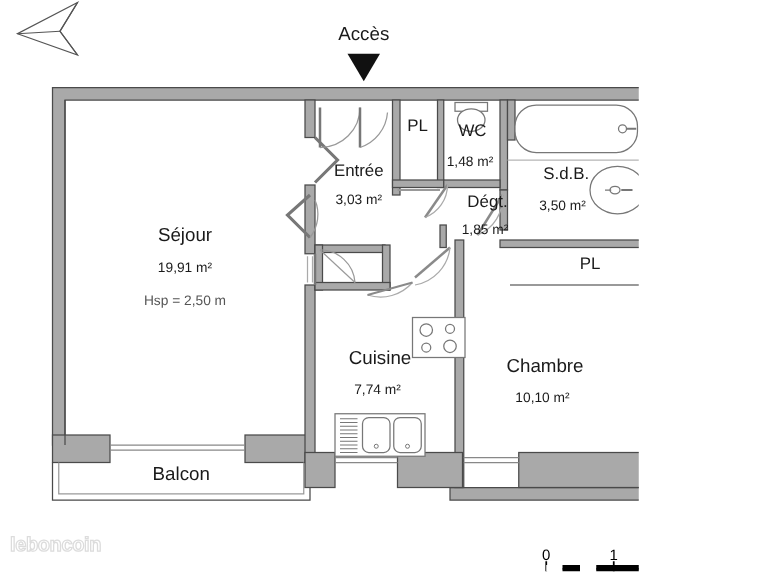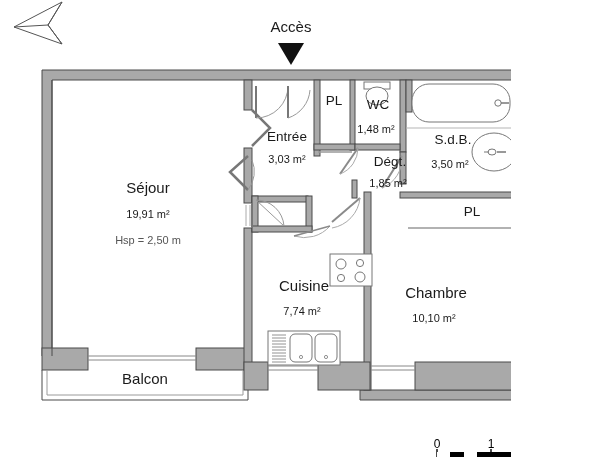--- a/index.html
+++ b/index.html
@@ -276,14 +276,15 @@
       <rect x="437" y="452" width="13" height="5" fill="#ffffff" stroke="none"></rect>
       <rect x="450" y="452" width="14" height="5" fill="#000000" stroke="none"></rect>
       <rect x="464" y="452" width="13" height="5" fill="#ffffff" stroke="none"></rect>
       <rect x="477" y="452" width="14" height="5" fill="#000000" stroke="none"></rect>
 
       <rect x="491" y="452" width="52" height="5" fill="#000000" stroke="none"></rect>
     </g>
 
   </svg>
 
+  <div class="wm">leboncoin</div>
 
 </div>
 
 </body></html>

